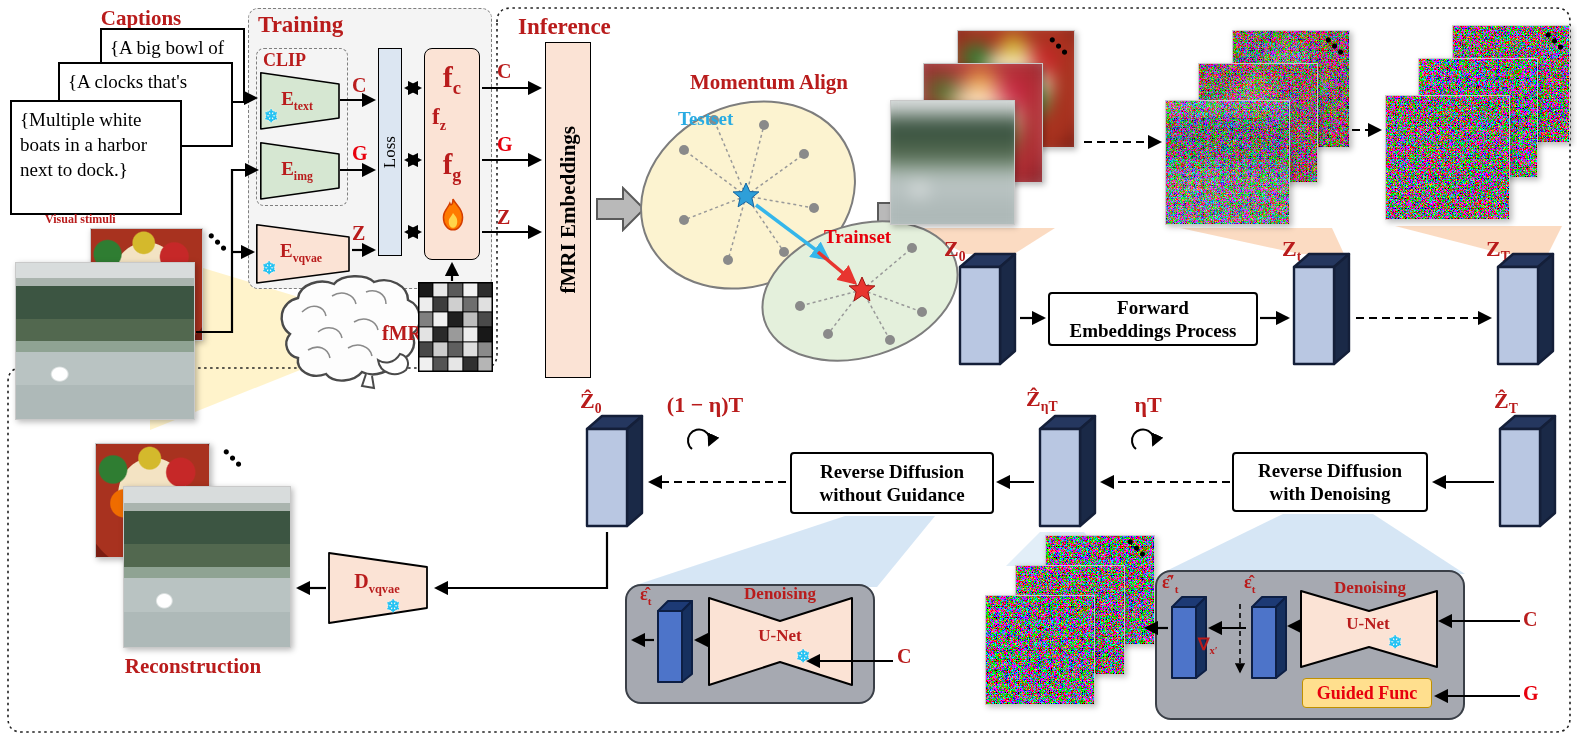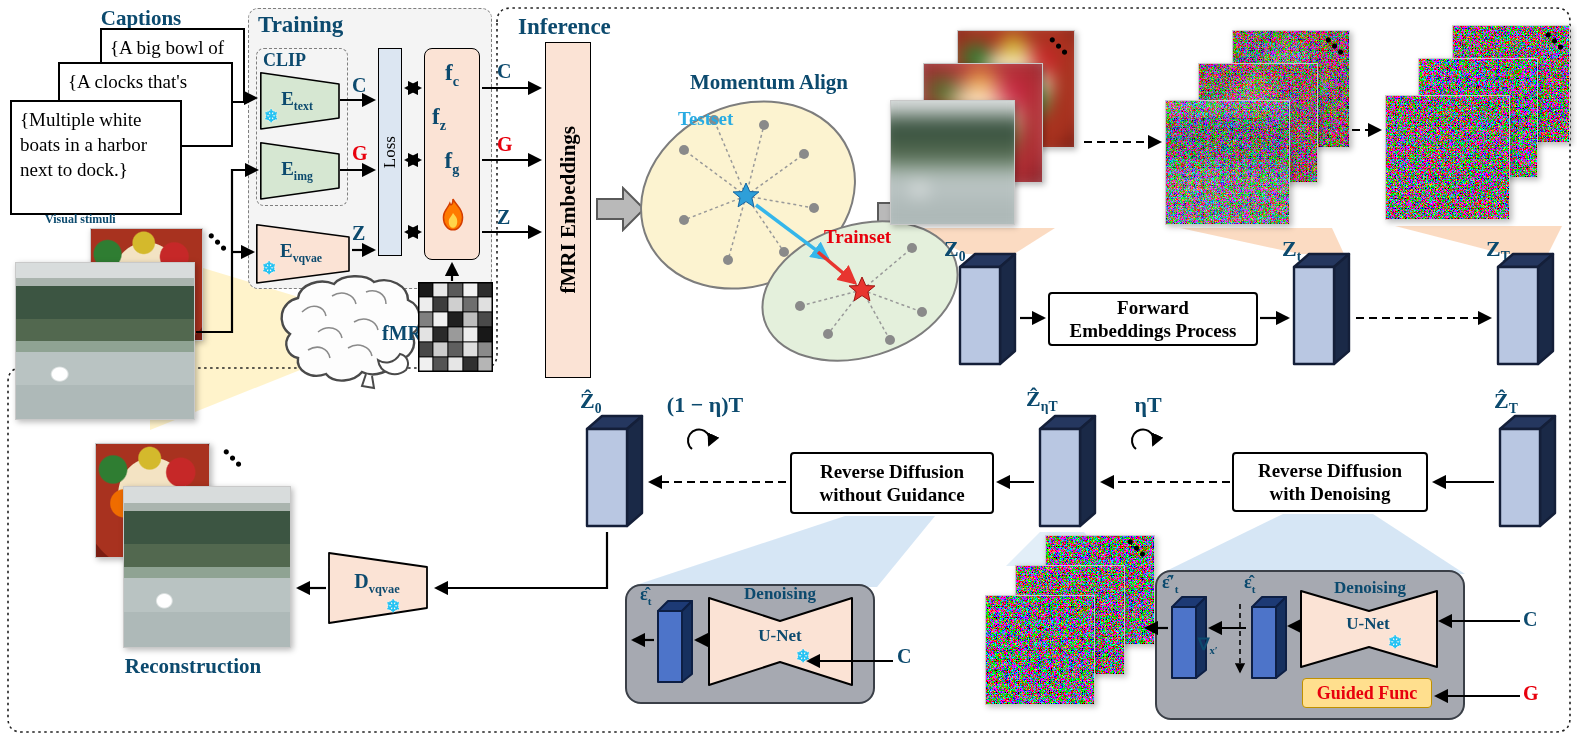--- a/index.html
+++ b/index.html
@@ -1,19 +1,19 @@
 <!DOCTYPE html>
 <html><head>
 <meta charset="utf-8">
 <style>
 *{margin:0;padding:0;box-sizing:border-box}
 body{font-family:"Liberation Serif",serif;background:#fff}
 #root{position:relative;width:1577px;height:740px;background:#fff;overflow:hidden;font-family:"Liberation Serif",serif}
 .abs{position:absolute}
-.lbl{position:absolute;font-weight:bold;color:#0c4a6e;white-space:nowrap}
+.lbl{position:absolute;font-weight:bold;color:#b91c1c;white-space:nowrap}
 .math{}
 sub{font-size:.62em}
 .red{color:#e8000d}
 .cyan{color:#29abe2}
 .capbox{position:absolute;background:#fff;border:2px solid #000;font-size:19px;line-height:1.32;padding:5px 8px;overflow:hidden}
 .tile{position:absolute;background:#fff;border:1px solid #c9c9c9;box-shadow:2px 2px 6px rgba(0,0,0,.28);overflow:hidden}
 .ph{position:absolute;inset:-14px}
 .blur{filter:blur(9px)}
 .blur2{filter:blur(6px)}
 .noisefill{position:absolute;inset:0;width:100%;height:100%}
@@ -121,23 +121,23 @@
 <div class="lbl math" style="left:258px;top:240px;width:86px;font-size:19px;text-align:center"><span>E</span><sub>vqvae</sub></div>
 <div class="snow" style="left:262px;top:258px">❄</div>
 
 <div class="abs" style="left:378px;top:48px;width:24px;height:208px;background:#dce6f2;border:1.5px solid #000">
   <div class="vwrap">
         <span class="vtext" style="font-size:17px">Loss</span>
       </div>
 </div>
 
 <div class="abs" style="left:424px;top:48px;width:56px;height:212px;background:#fbe3d5;border:1.5px solid #000;border-radius:8px"></div>
-<div class="lbl math" style="left:432px;top:60px;width:40px;font-size:23px;text-align:center"><span>f</span><sub>c</sub></div>
+<div class="lbl math" style="left:432px;top:60px;width:40px;font-size:30px;text-align:center"><span>f</span><sub>c</sub></div>
 <div class="lbl math" style="left:432px;top:104px;width:40px;font-size:23px;text-align:left"><span>f</span><sub>z</sub></div>
-<div class="lbl math" style="left:432px;top:148px;width:40px;font-size:23px;text-align:center"><span>f</span><sub>g</sub></div>
+<div class="lbl math" style="left:432px;top:148px;width:40px;font-size:29px;text-align:center"><span>f</span><sub>g</sub></div>
 <svg class="abs" style="left:440px;top:198px" width="26" height="34" viewBox="0 0 24 32">
   <path d="M12,1 C15,7 21,10 21,18 C21,25 17,30 12,30 C7,30 3,25 3,18 C3,12 7,10 9,5 C10,8 12,6 12,1 Z" fill="#ff7a00" stroke="#d43d00" stroke-width="1.4"></path>
   <path d="M12,14 C14,17 16,18 16,22 C16,26 14,28 12,28 C10,28 8,26 8,22 C8,19 10,18 12,14 Z" fill="#ffd54a"></path>
 </svg>
 
 <div class="lbl" style="left:352px;top:74px;font-size:20px">C</div>
 <div class="lbl red" style="left:352px;top:142px;font-size:20px">G</div>
 <div class="lbl" style="left:352px;top:222px;font-size:20px">Z</div>
 
 <div class="lbl" style="left:497px;top:60px;font-size:20px">C</div>

